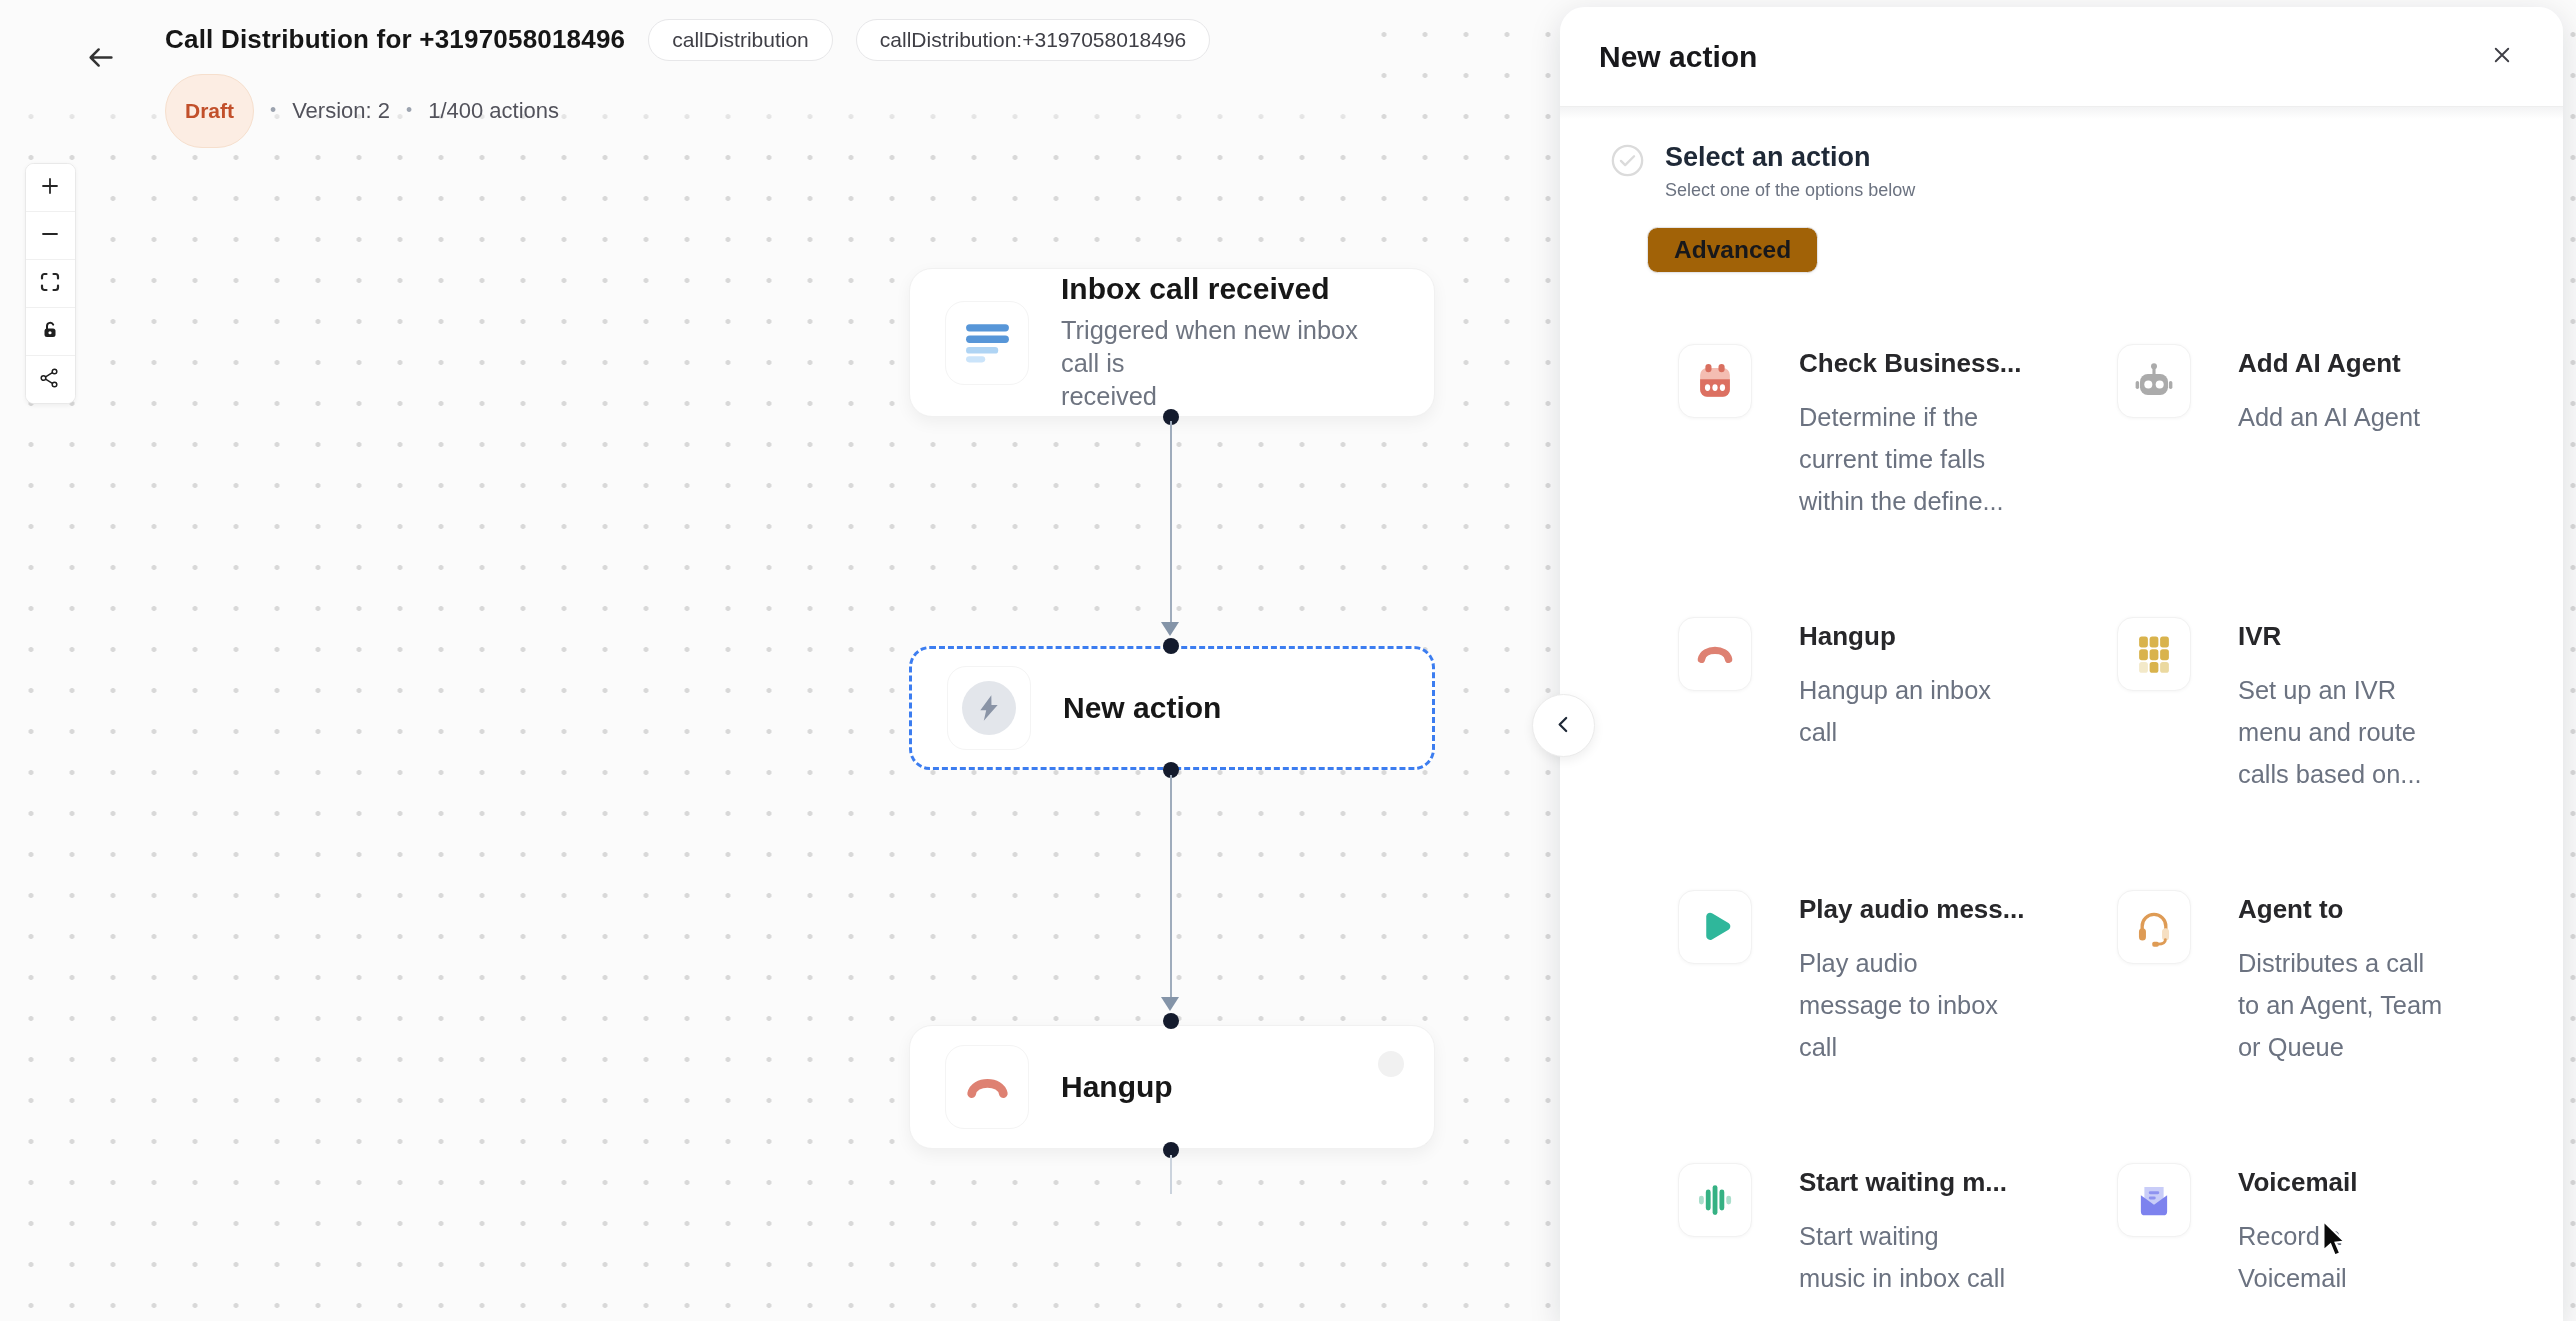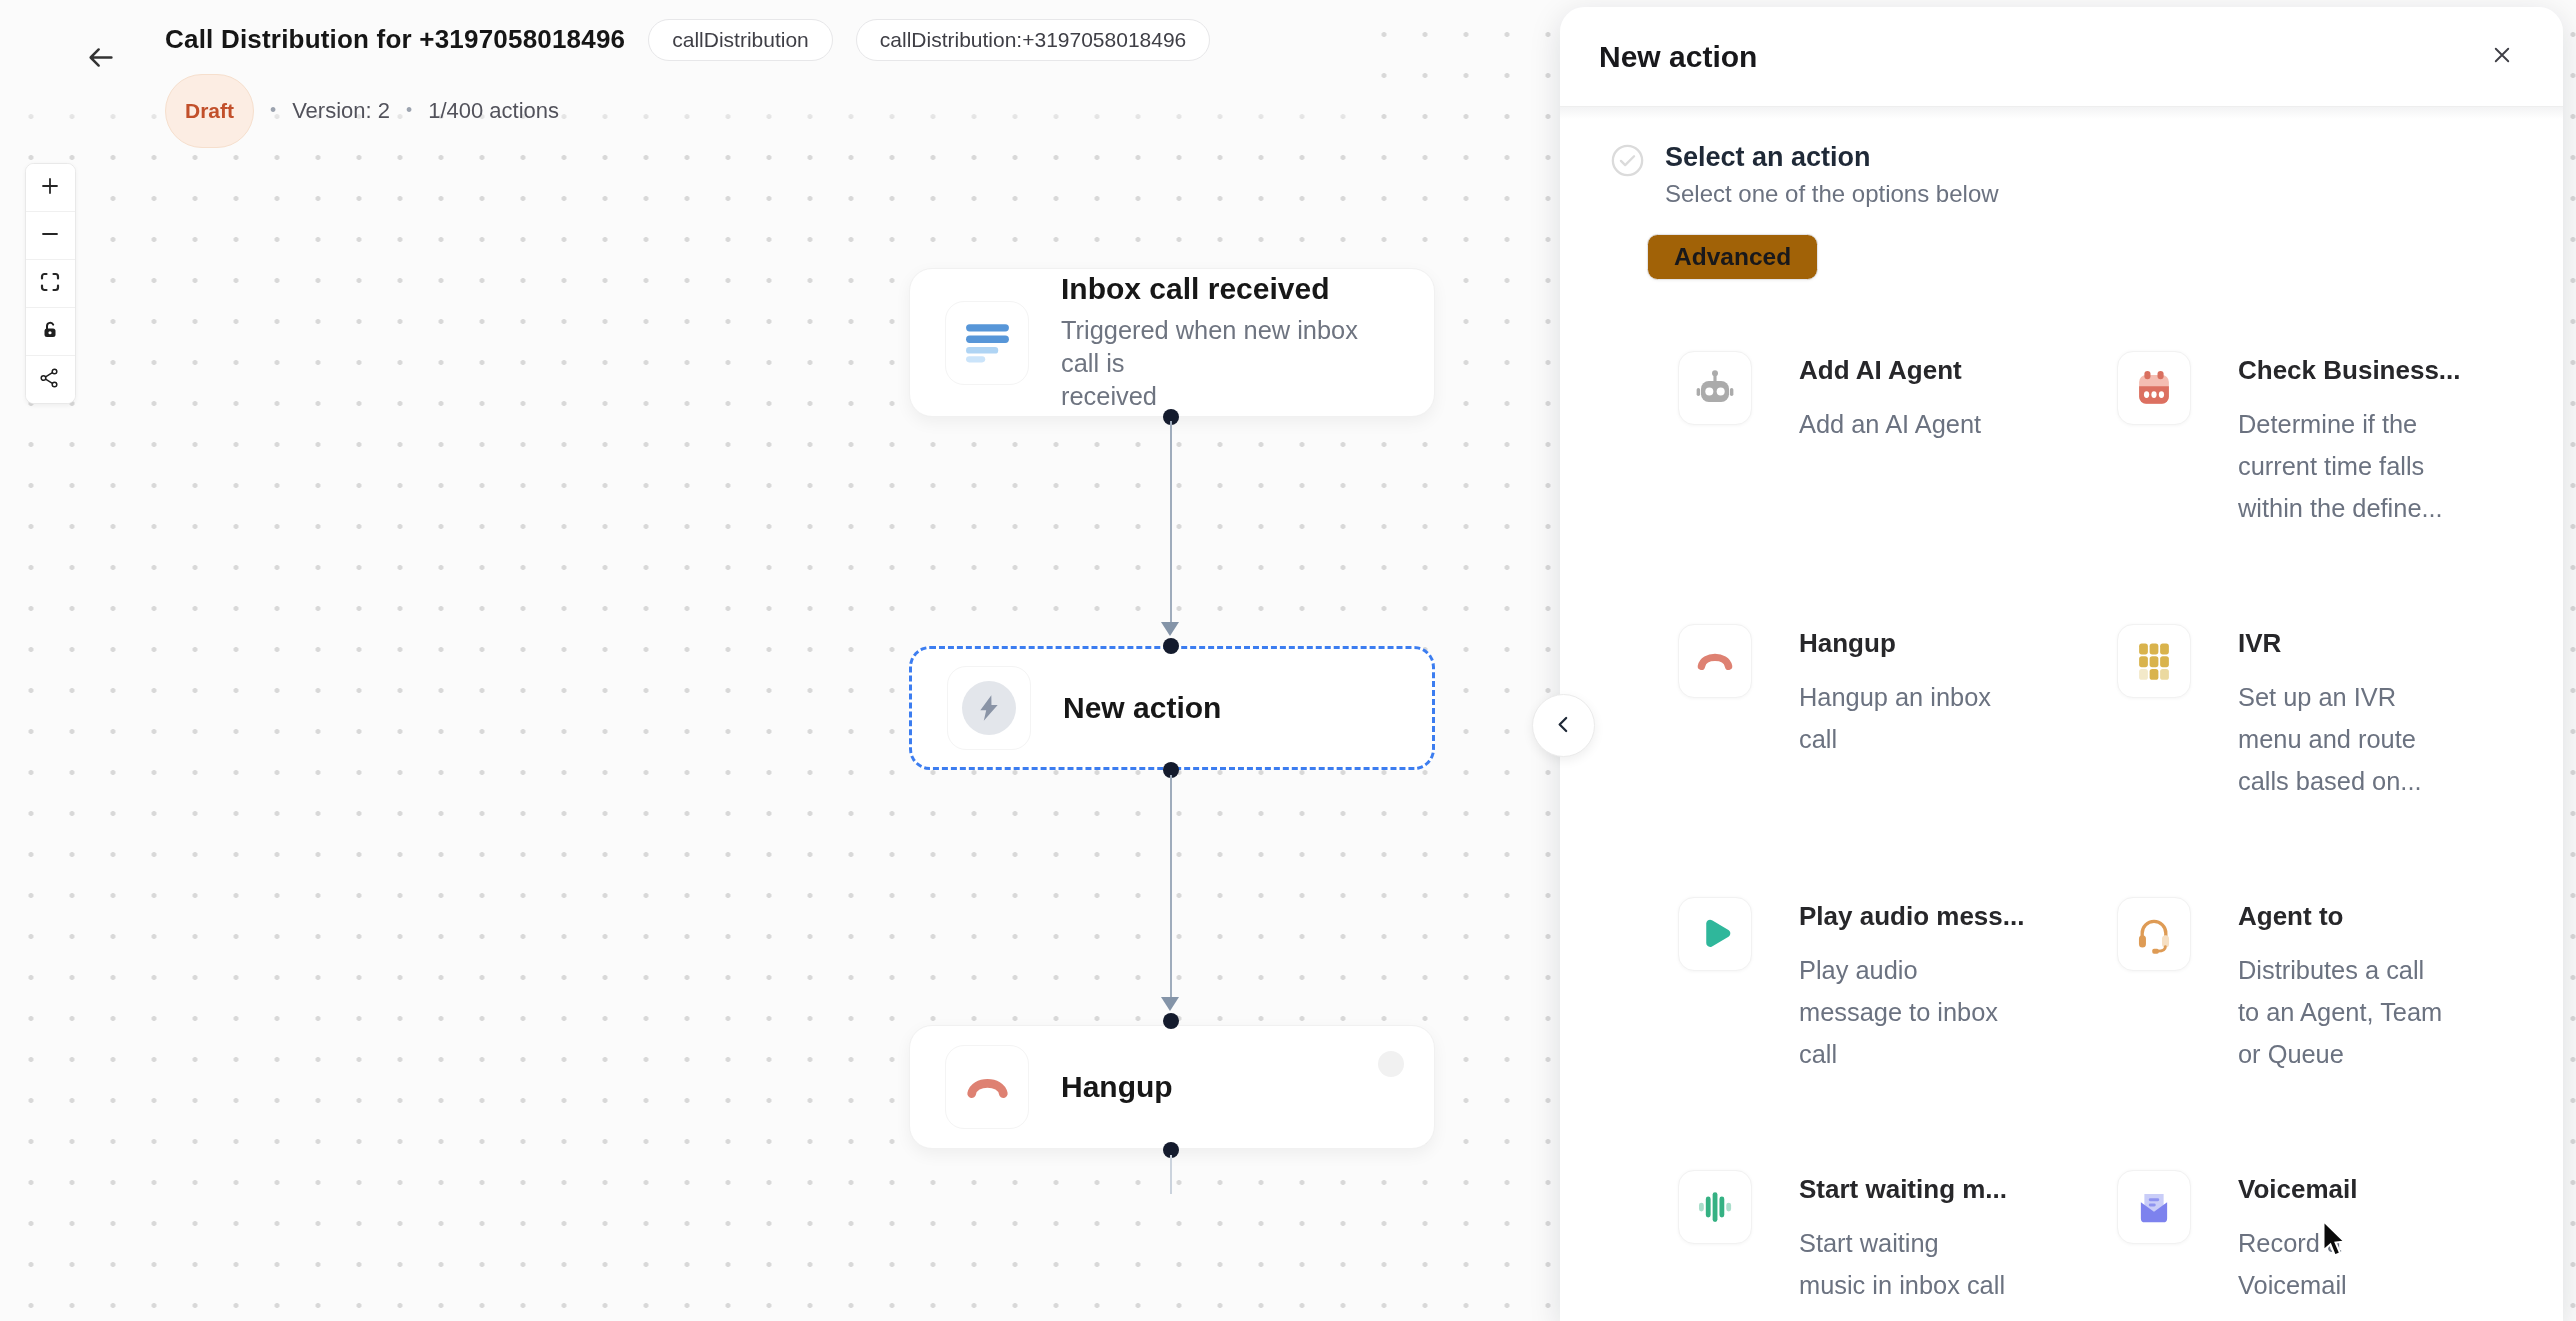--- a/index.html
+++ b/index.html
@@ -74,21 +74,21 @@
   .panel-title{font-size:30px;font-weight:bold;color:#18181B;}
   .panel-close{width:44px;height:44px;display:flex;align-items:center;justify-content:center;
     cursor:pointer;border-radius:8.8px;}
   .panel-close svg{width:30px;height:30px;}
   .panel-body{position:relative;padding-top:35px;}
   .panel-body::before{content:"";position:absolute;left:0;top:0;width:100%;height:12.3px;
     background:linear-gradient(rgba(17,24,39,.05),rgba(17,24,39,0));}
   .step-head{display:flex;align-items:flex-start;gap:19px;margin:0 49px;}
   .step-check svg{width:37px;height:37px;display:block;}
   .step-title{font-size:27px;font-weight:bold;color:#1F2937;}
-  .step-subtitle{margin-top:7px;font-size:24px;color:#6B7280;}
+  .step-subtitle{margin-top:7px;font-size:18px;color:#6B7280;}
   .advanced-btn{display:inline-block;margin:26px 0 0 87px;height:46px;line-height:44px;
     padding:0 26px;border:1.8px solid #E4E4E7;border-radius:10.5px;background:#a16207;font-size:24.5px;
     font-weight:bold;color:#18181B;box-shadow:0 0.9px 2.6px rgba(0,0,0,.05);cursor:pointer;box-sizing:border-box;}
   .action-grid{margin-top:71px;padding-left:118px;display:grid;grid-template-columns:439px auto;
     grid-auto-rows:273px;}
   .action-item{display:flex;align-items:flex-start;gap:47px;cursor:pointer;}
   .action-icon{flex:0 0 74px;width:74px;height:74px;border:1.8px solid #F2F2F2;border-radius:16px;
     background:#fff;box-shadow:0 0.9px 3.5px rgba(0,0,0,.04);display:flex;align-items:center;
     justify-content:center;box-sizing:border-box;}
   .action-icon svg{width:42px;height:42px;}
@@ -237,54 +237,54 @@
         <div>
           <div class="step-title">Select an action</div>
           <div class="step-subtitle">Select one of the options below</div>
         </div>
       </div>
       <div class="advanced-btn">Advanced</div>
       <div class="action-grid">
   <div class="action-item">
     <div class="action-icon">
               <svg viewBox="0 0 48 48">
+                <rect x="7" y="9" width="34" height="33" rx="8" fill="#F4BDB2"></rect>
+                <path d="M7 22 H41 V34 a8 8 0 0 1 -8 8 H15 a8 8 0 0 1 -8 -8 Z" fill="#DC7061"></path>
+                <rect x="13" y="4.5" width="7" height="9.5" rx="3.5" fill="#D96F5F"></rect>
+                <rect x="28" y="4.5" width="7" height="9.5" rx="3.5" fill="#D96F5F"></rect>
+                <ellipse cx="15.5" cy="31.5" rx="3" ry="3.9" fill="#fff"></ellipse>
+                <ellipse cx="24" cy="31.5" rx="3" ry="3.9" fill="#fff"></ellipse>
+                <ellipse cx="32.5" cy="31.5" rx="3" ry="3.9" fill="#fff"></ellipse>
+              </svg>
+            </div>
+    <div class="action-text">
+      <div class="action-title">Check Business...</div>
+      <div class="action-desc">Determine if the
+current time falls
+within the define...</div>
+    </div>
+  </div>
+
+  <div class="action-item">
+    <div class="action-icon">
+              <svg viewBox="0 0 48 48">
                 <g fill="#ABABAB">
                   <rect x="22.2" y="8" width="3.6" height="9" rx="1.8"></rect>
                   <circle cx="24" cy="7" r="3.4"></circle>
                   <rect x="8" y="16" width="32" height="24" rx="9"></rect>
                   <rect x="3" y="24" width="4" height="9" rx="2"></rect>
                   <rect x="41" y="24" width="4" height="9" rx="2"></rect>
                 </g>
                 <circle cx="17.5" cy="28" r="4.6" fill="#fff"></circle>
                 <circle cx="30.5" cy="28" r="4.6" fill="#fff"></circle>
               </svg>
             </div>
     <div class="action-text">
       <div class="action-title">Add AI Agent</div>
       <div class="action-desc">Add an AI Agent</div>
-    </div>
-  </div>
-
-  <div class="action-item">
-    <div class="action-icon">
-              <svg viewBox="0 0 48 48">
-                <rect x="7" y="9" width="34" height="33" rx="8" fill="#F4BDB2"></rect>
-                <path d="M7 22 H41 V34 a8 8 0 0 1 -8 8 H15 a8 8 0 0 1 -8 -8 Z" fill="#DC7061"></path>
-                <rect x="13" y="4.5" width="7" height="9.5" rx="3.5" fill="#D96F5F"></rect>
-                <rect x="28" y="4.5" width="7" height="9.5" rx="3.5" fill="#D96F5F"></rect>
-                <ellipse cx="15.5" cy="31.5" rx="3" ry="3.9" fill="#fff"></ellipse>
-                <ellipse cx="24" cy="31.5" rx="3" ry="3.9" fill="#fff"></ellipse>
-                <ellipse cx="32.5" cy="31.5" rx="3" ry="3.9" fill="#fff"></ellipse>
-              </svg>
-            </div>
-    <div class="action-text">
-      <div class="action-title">Check Business...</div>
-      <div class="action-desc">Determine if the
-current time falls
-within the define...</div>
     </div>
   </div>
 
   <div class="action-item">
     <div class="action-icon">
               <svg viewBox="0 0 48 48" fill="none">
                 <path d="M8.5 30 C 11 16.5, 37 16.5, 39.5 30" stroke="#DE8172" stroke-width="8.5" stroke-linecap="round"></path>
               </svg>
             </div>
     <div class="action-text">

